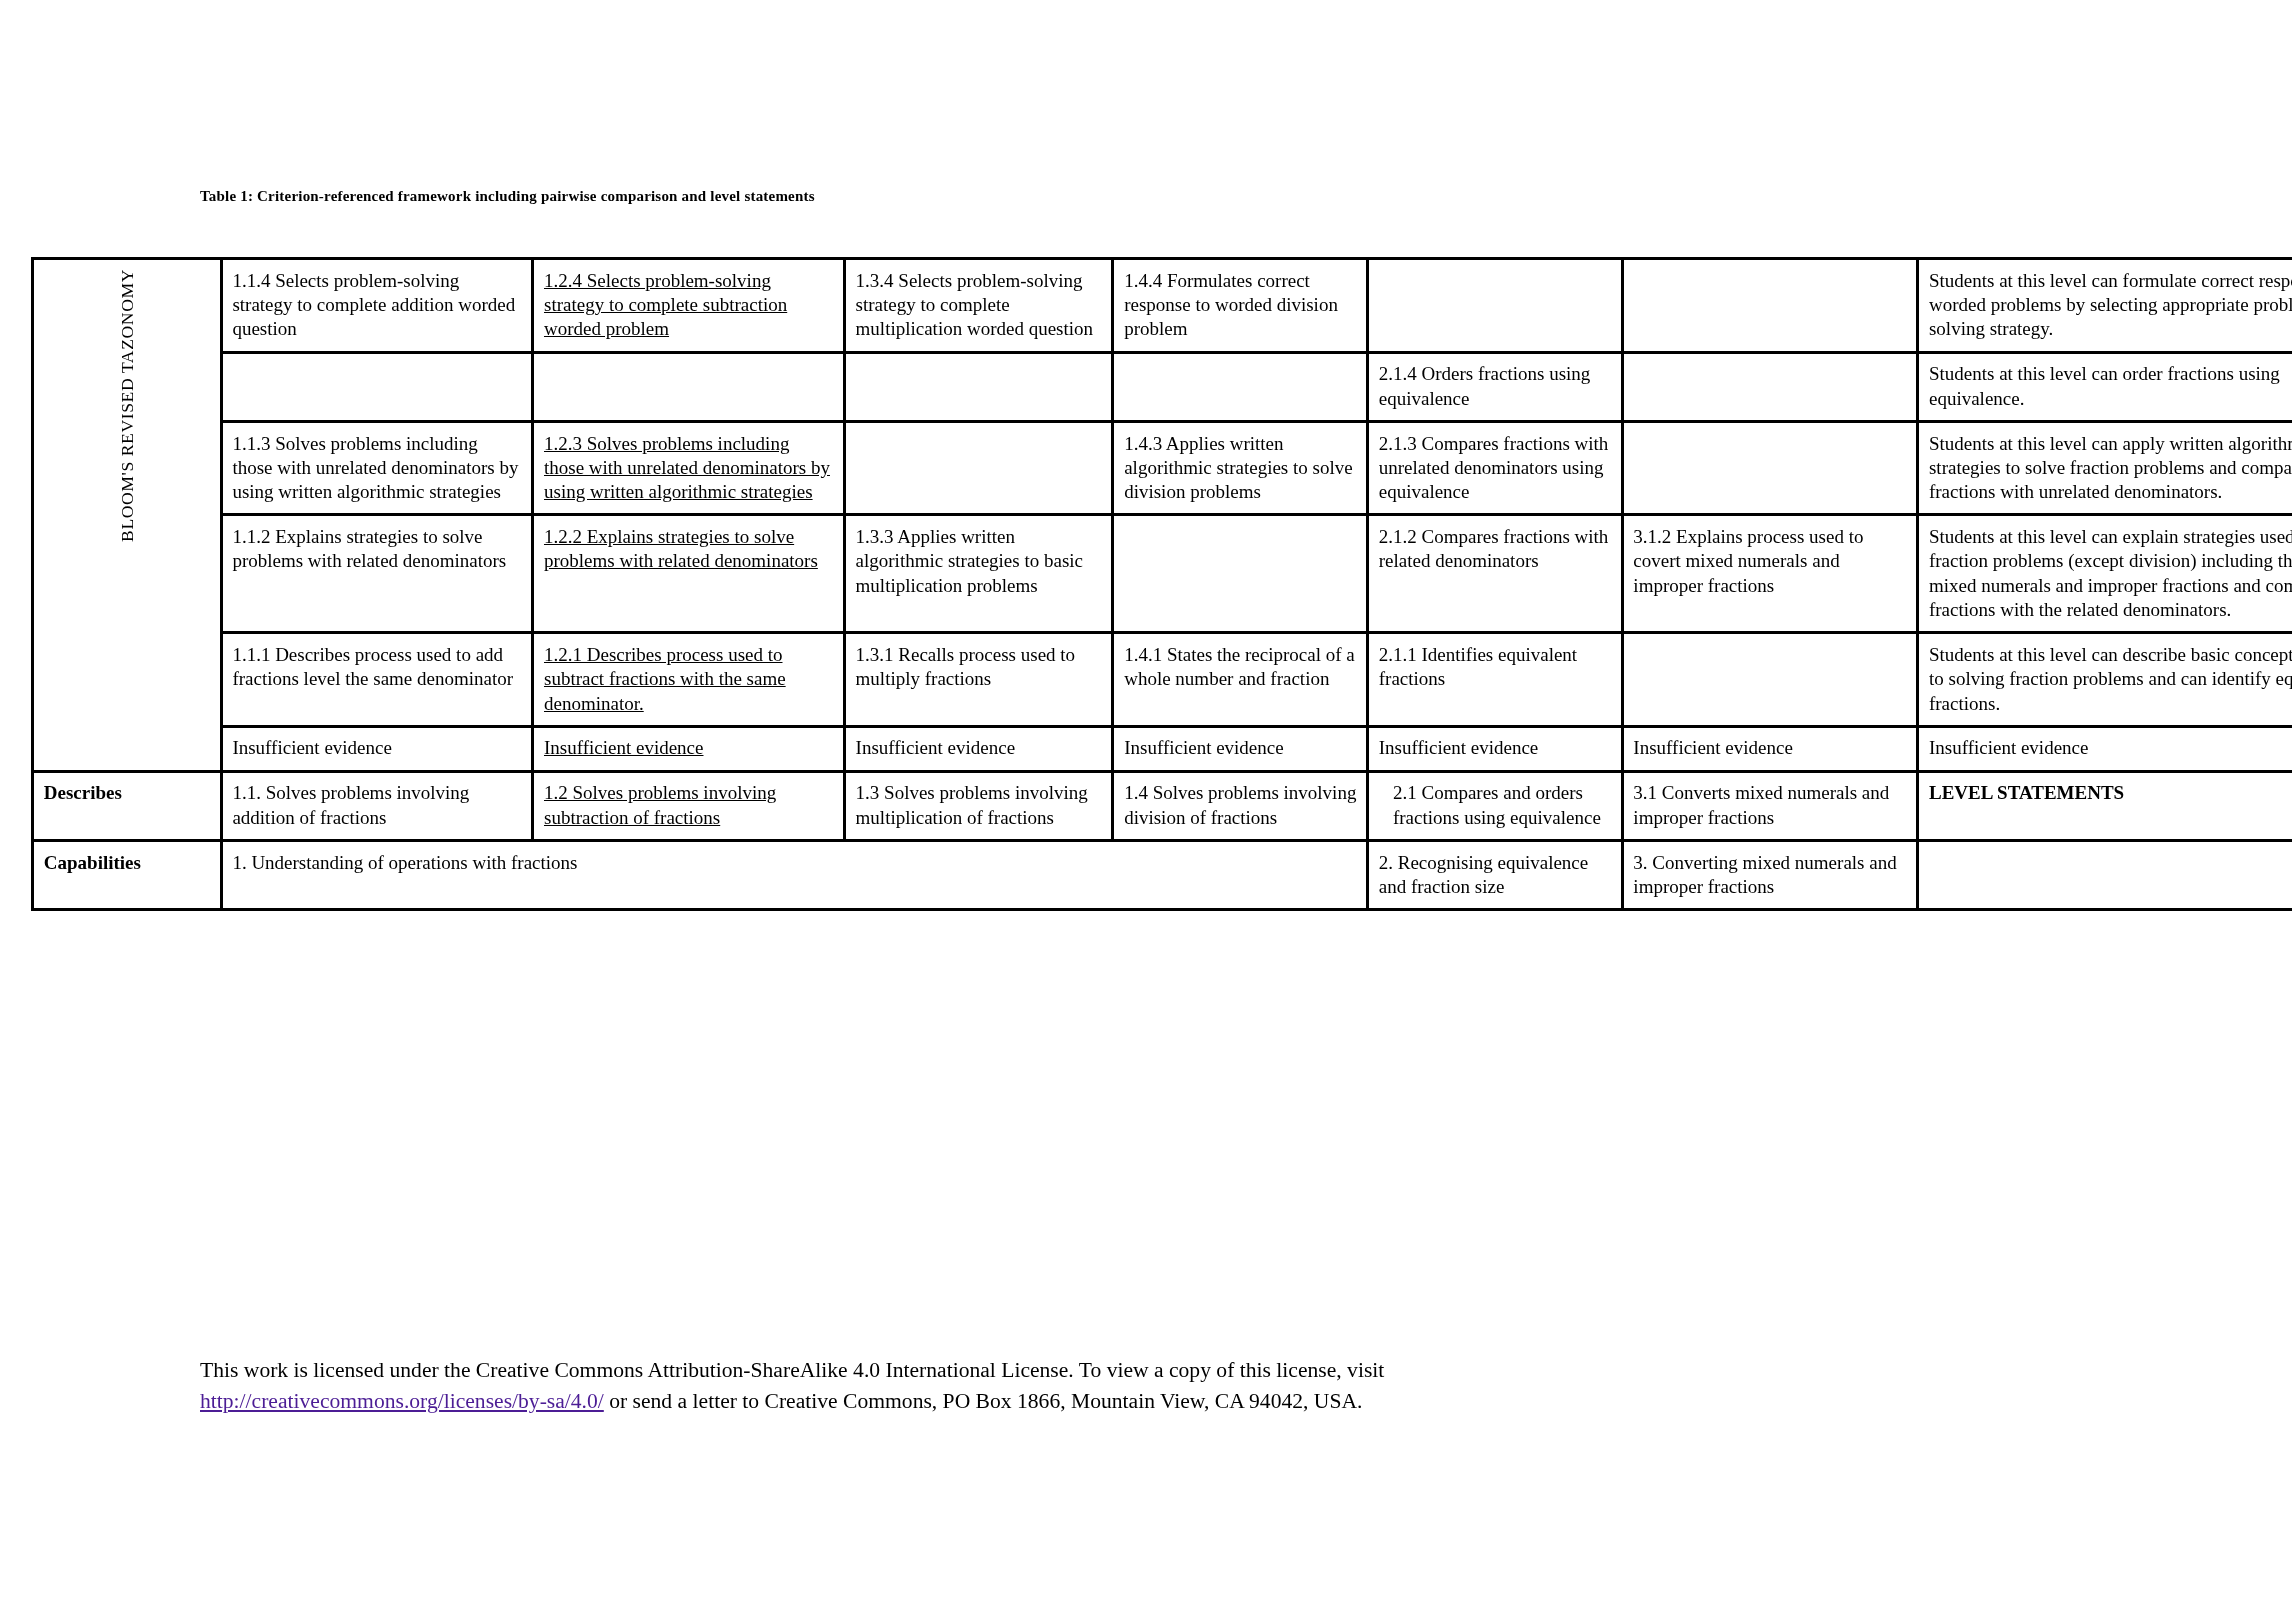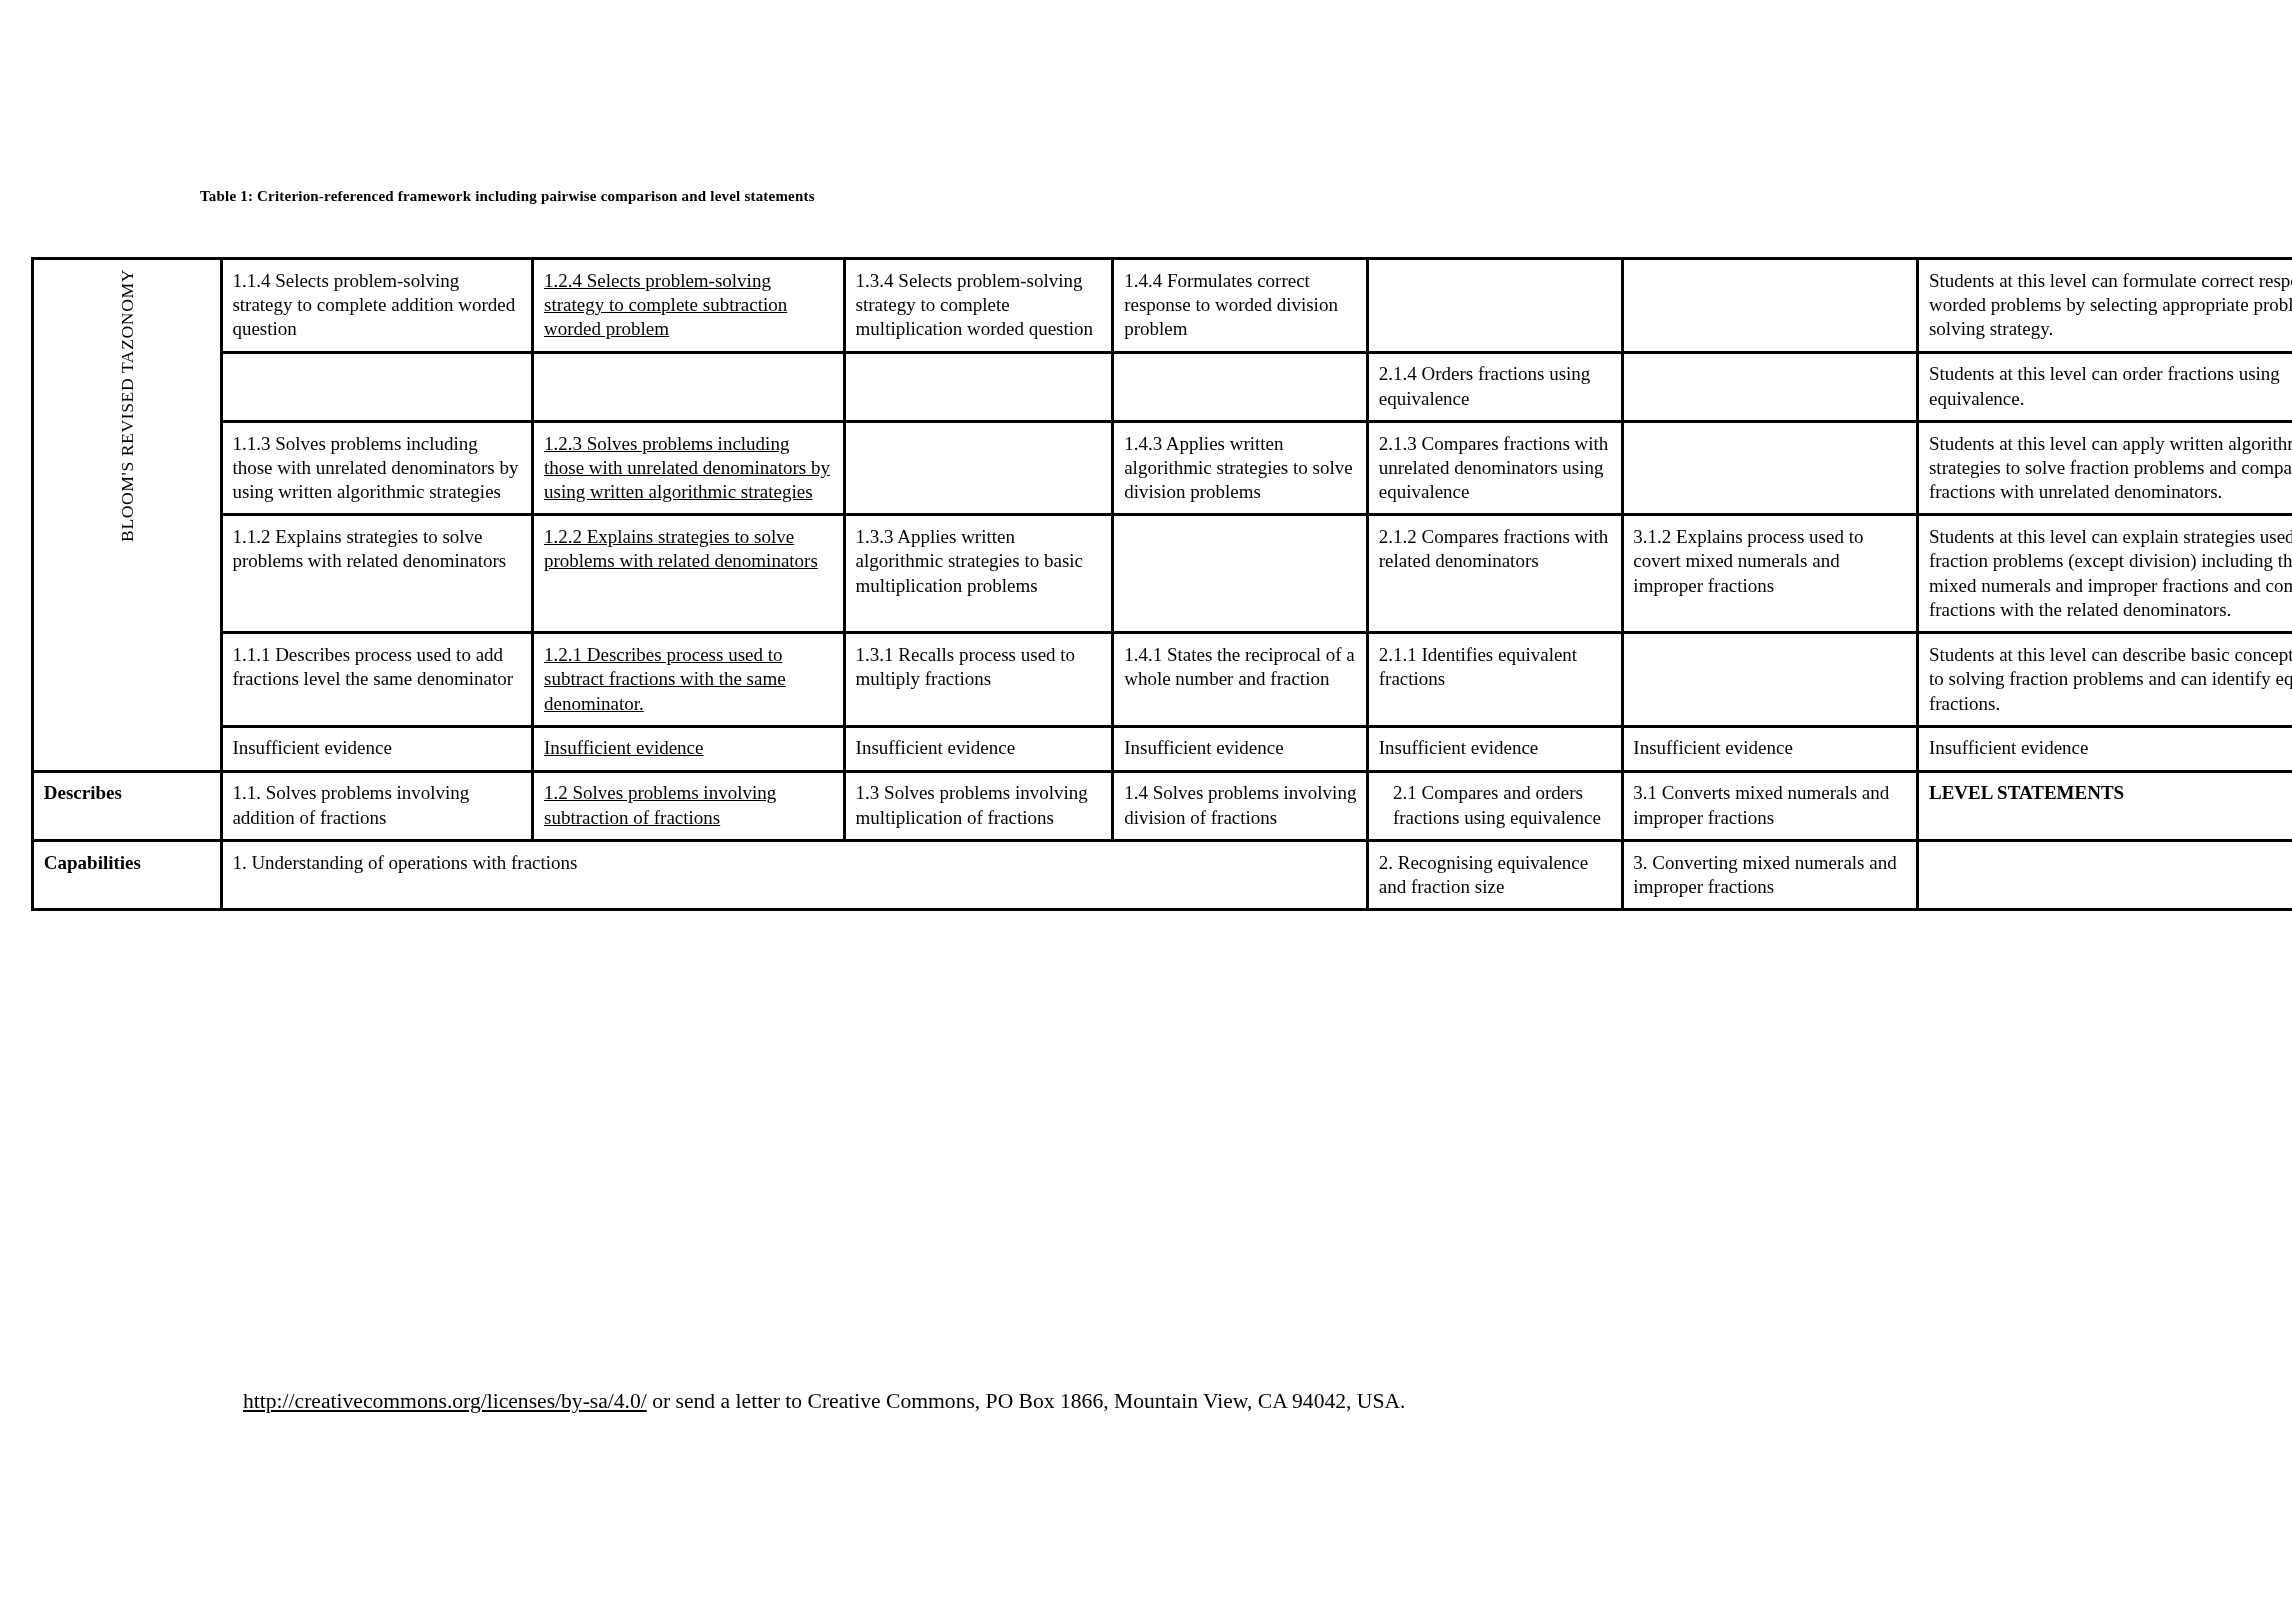--- a/index.html
+++ b/index.html
@@ -78,23 +78,22 @@
   .bold-cell { font-weight: bold; }
   .license {
     position: absolute;
     left: 200px;
     top: 1355px;
     width: 1568px;
     font-size: 21.6px;
     line-height: 1.42;
   }
   .license a {
-    color: #000000;
+    color: #4c1d95;
     text-decoration: underline;
-    margin-left: 43px;
   }
 </style>
 </head>
 <body>
 
 <div class="page">
 
   <div class="doc-title">Table 1:  Criterion-referenced framework including pairwise comparison and level statements</div>
 
   <table class="framework">
@@ -179,18 +178,19 @@
         <td class="rowlabel">Capabilities</td>
         <td colspan="4">1. Understanding of operations with fractions</td>
         <td class="c5">2. Recognising equivalence and fraction size</td>
         <td class="c6">3. Converting mixed numerals and improper fractions</td>
         <td class="c7"></td>
       </tr>
     </tbody>
   </table>
 
   <div class="license">
+    <span>This work is licensed under the Creative Commons Attribution-ShareAlike 4.0 International License. To view a copy of this license, visit</span>
     <br>
     <a href="#">http://creativecommons.org/licenses/by-sa/4.0/</a><span> or send a letter to Creative Commons, PO Box 1866, Mountain View, CA 94042, USA.</span>
   </div>
 
 </div>
 
 
 </body></html>

